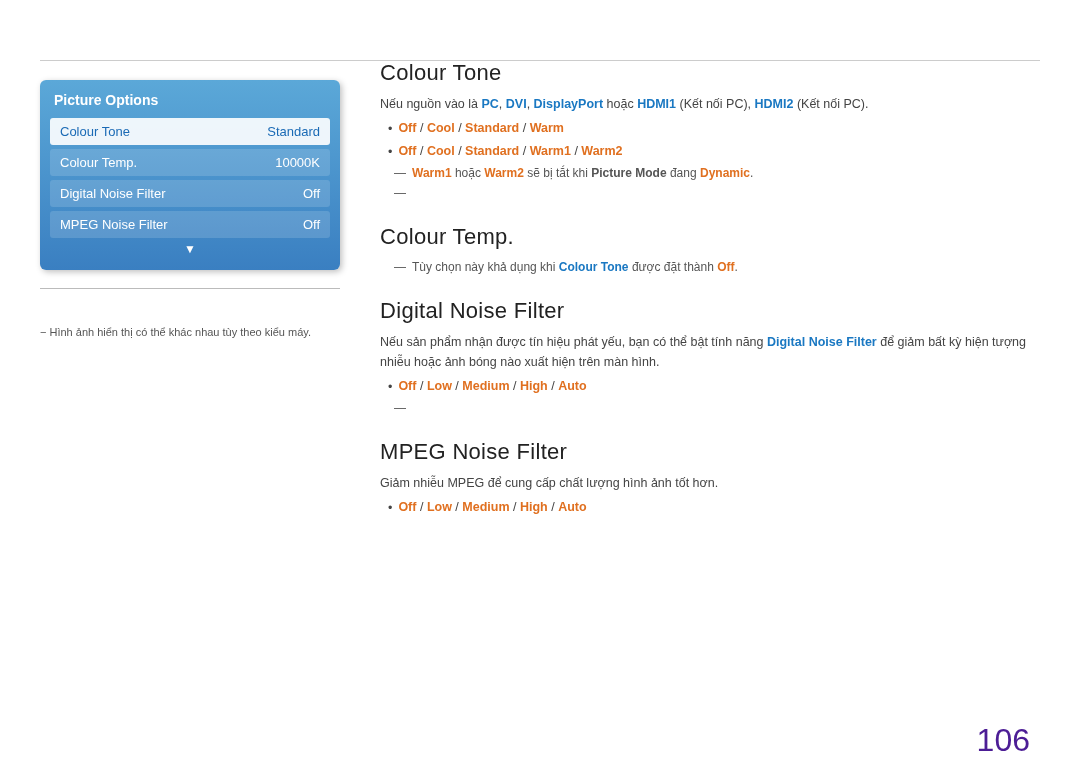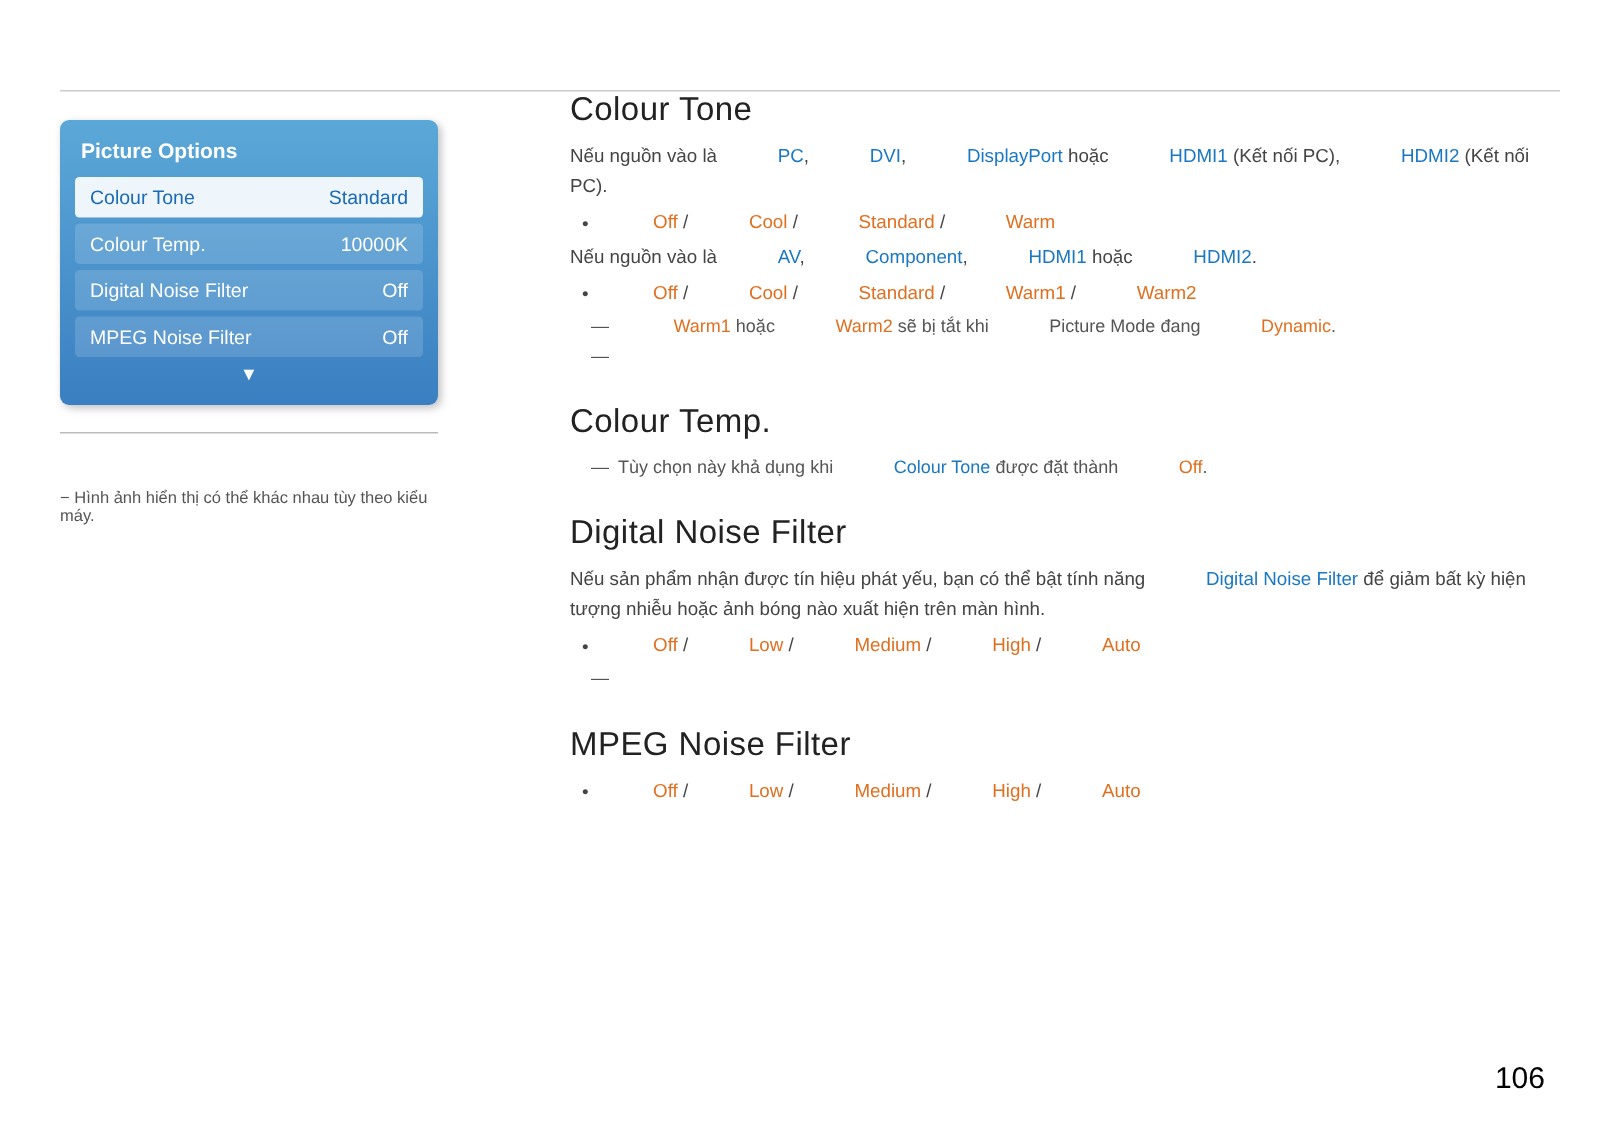--- a/index.html
+++ b/index.html
@@ -22,21 +22,21 @@
       right: 40px;
       height: 1px;
       background: #ccc;
     }
 
     
     .sidebar {
       position: absolute;
       top: 80px;
       left: 40px;
-      width: 252px;
+      width: 300px;
     }
 
     .picture-options-box {
       background: linear-gradient(180deg, #5ba8d8 0%, #3a7fc1 100%);
       border-radius: 6px;
       padding: 12px 10px 14px 10px;
       box-shadow: 2px 2px 6px rgba(0,0,0,0.25);
     }
 
     .picture-options-title {
@@ -148,29 +148,29 @@
     .dash-mark {
       margin-right: 6px;
       flex-shrink: 0;
     }
 
     
     .c-blue { color: #1a78c2; }
     .c-orange { color: #e07020; }
     .c-red { color: #cc2200; }
     .c-green { color: #1a8a1a; }
-    .c-bold { font-weight: normal; margin-left: 37px; }
+    .c-bold { font-weight: bold; }
 
     
     .page-number {
       position: absolute;
-      bottom: 32px;
+      bottom: 4px;
       right: 50px;
-      font-size: 20px;
-      color: #000000;
+      font-size: 32px;
+      color: #4c1d95;
       font-weight: 300;
     }
   </style>
 </head>
 <body>
 
 <div class="top-line"></div>
 
 <div class="sidebar">
   <div class="picture-options-box">
@@ -204,23 +204,20 @@
 
   <div class="section">
     <div class="section-title">Colour Tone</div>
     <div class="section-text">
       Nếu nguồn vào là <span class="c-blue c-bold">PC</span>, <span class="c-blue c-bold">DVI</span>, <span class="c-blue c-bold">DisplayPort</span> hoặc <span class="c-blue c-bold">HDMI1</span> (Kết nối PC), <span class="c-blue c-bold">HDMI2</span> (Kết nối PC).
     </div>
     <div class="bullet-item">
       <span class="bullet-dot">•</span>
       <span><span class="c-orange c-bold">Off</span> / <span class="c-orange c-bold">Cool</span> / <span class="c-orange c-bold">Standard</span> / <span class="c-orange c-bold">Warm</span></span>
     </div>
-    <div class="section-text">
-      Nếu nguồn vào là <span class="c-blue c-bold">AV</span>, <span class="c-blue c-bold">Component</span>, <span class="c-blue c-bold">HDMI1</span> hoặc <span class="c-blue c-bold">HDMI2</span>.
-    </div>
     <div class="bullet-item">
       <span class="bullet-dot">•</span>
       <span><span class="c-orange c-bold">Off</span> / <span class="c-orange c-bold">Cool</span> / <span class="c-orange c-bold">Standard</span> / <span class="c-orange c-bold">Warm1</span> / <span class="c-orange c-bold">Warm2</span></span>
     </div>
     <div class="dash-item">
       <span class="dash-mark">―</span>
       <span><span class="c-orange c-bold">Warm1</span> hoặc <span class="c-orange c-bold">Warm2</span> sẽ bị tắt khi <span class="c-bold">Picture Mode</span> đang <span class="c-orange c-bold">Dynamic</span>.</span>
     </div>
     <div class="dash-item">
       <span class="dash-mark">―</span>
@@ -244,20 +241,23 @@
       <span class="bullet-dot">•</span>
       <span><span class="c-orange c-bold">Off</span> / <span class="c-orange c-bold">Low</span> / <span class="c-orange c-bold">Medium</span> / <span class="c-orange c-bold">High</span> / <span class="c-orange c-bold">Auto</span></span>
     </div>
     <div class="dash-item">
       <span class="dash-mark">―</span>
     </div>
   </div>
 
   <div class="section">
     <div class="section-title">MPEG Noise Filter</div>
+    <div class="section-text">
+      Giảm nhiễu MPEG để cung cấp chất lượng hình ảnh tốt hơn.
+    </div>
     <div class="bullet-item">
       <span class="bullet-dot">•</span>
       <span><span class="c-orange c-bold">Off</span> / <span class="c-orange c-bold">Low</span> / <span class="c-orange c-bold">Medium</span> / <span class="c-orange c-bold">High</span> / <span class="c-orange c-bold">Auto</span></span>
     </div>
   </div>
 
 </div>
 
 <div class="page-number">106</div>
 

